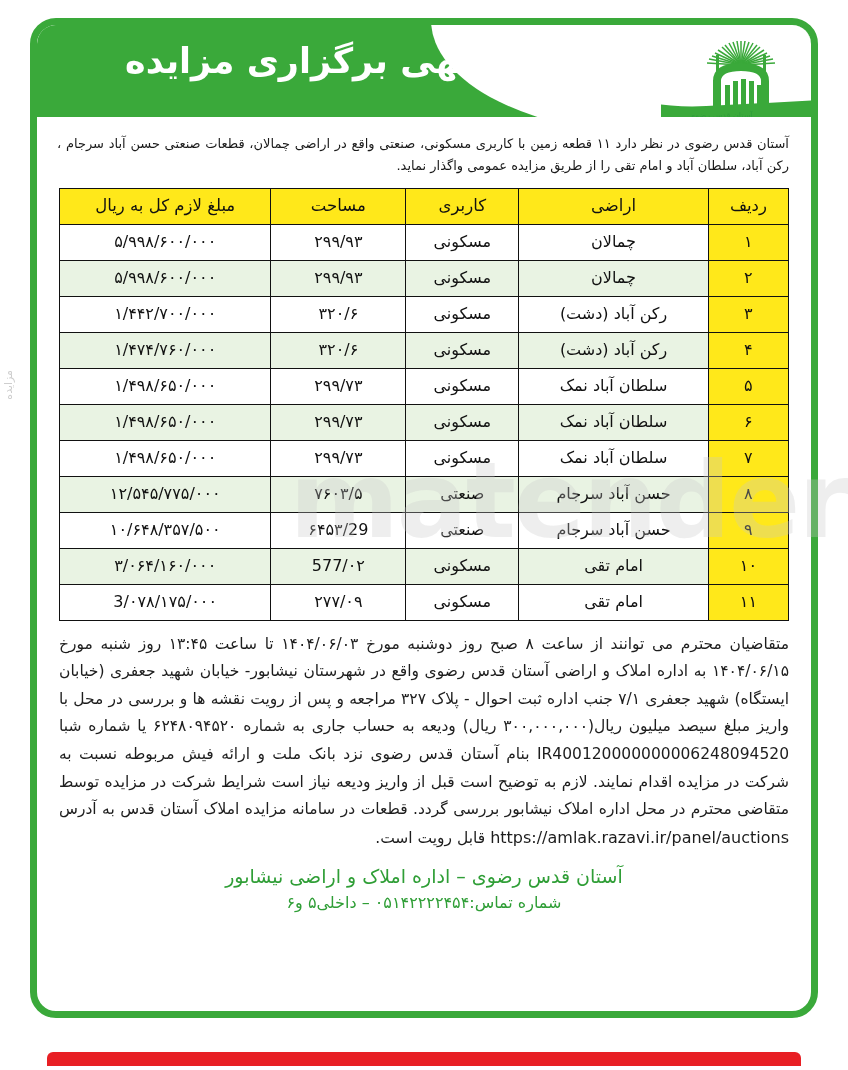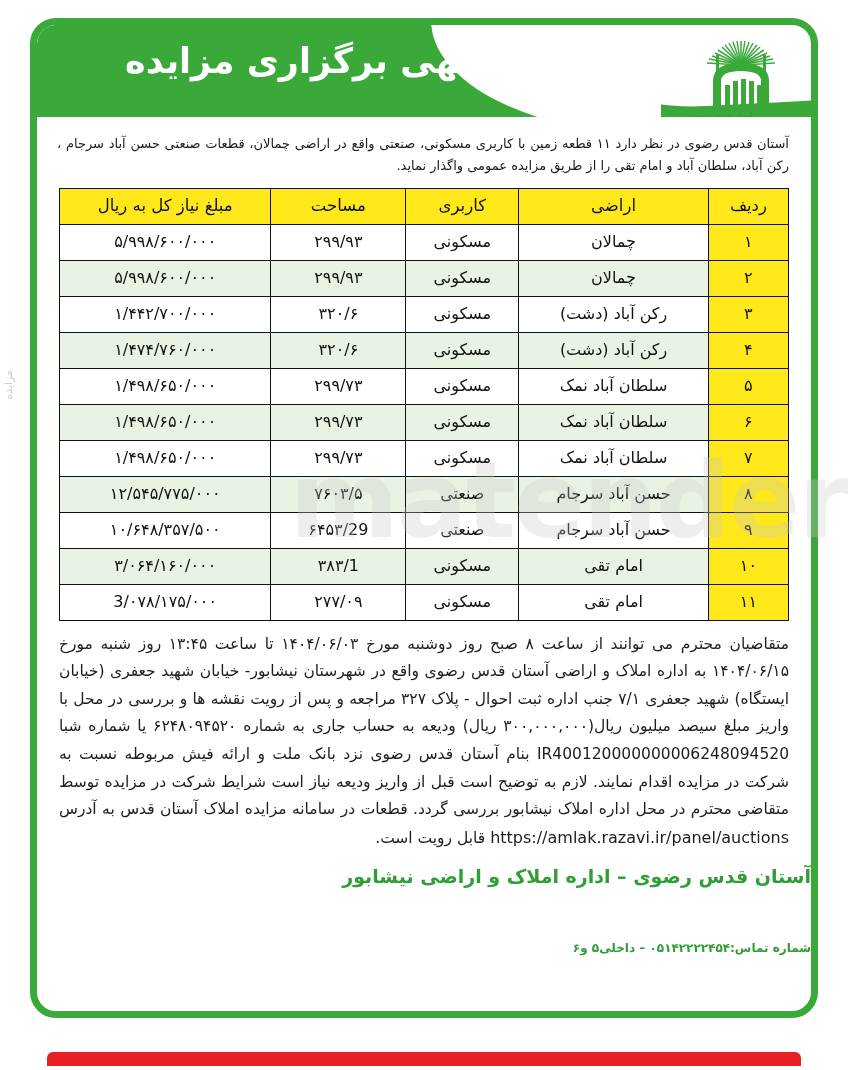--- a/index.html
+++ b/index.html
@@ -132,28 +132,28 @@
   }
   #body-text .url {
     direction: ltr;
     unicode-bidi: embed;
     font-size: 16px;
   }
 
   
   #footer {
     direction: rtl;
-    text-align: right;
+    text-align: center;
     color: #2f9e36;
-    font-weight: bold;
+    font-weight: normal;
     margin-top: 10px;
     line-height: 1.5;
   }
   #footer-line1 { font-size: 19px; }
-  #footer-line2 { font-size: 12px; margin-top: 48px; }
+  #footer-line2 { font-size: 16px; }
 
   
   #red-bar {
     position: absolute;
     left: 47px; top: 1052px;
     width: 754px; height: 14px;
     background: #e81f24;
     border-top-left-radius: 6px;
     border-top-right-radius: 6px;
   }
@@ -264,21 +264,21 @@
           <col class="c-use">
           <col class="c-area">
           <col class="c-amount">
       </colgroup>
       <thead>
         <tr>
           <th>ردیف</th>
           <th>اراضی</th>
           <th>کاربری</th>
           <th>مساحت</th>
-          <th>مبلغ نیاز کل به ریال</th>
+          <th>مبلغ لازم کل به ریال</th>
         </tr>
       </thead>
       <tbody id="table-body">
           <tr>
             <td class="cell-radif">۱</td>
             <td>چمالان</td>
             <td>مسکونی</td>
             <td>۲۹۹/۹۳</td>
             <td>۵/۹۹۸/۶۰۰/۰۰۰</td>
           </tr>
@@ -335,21 +335,21 @@
             <td class="cell-radif">۹</td>
             <td>حسن آباد سرجام</td>
             <td>صنعتی</td>
             <td>۶۴۵۳/29</td>
             <td>۱۰/۶۴۸/۳۵۷/۵۰۰</td>
           </tr>
           <tr class="band">
             <td class="cell-radif">۱۰</td>
             <td>امام تقی</td>
             <td>مسکونی</td>
-            <td>۳۸۳/1</td>
+            <td>577/۰۲</td>
             <td>۳/۰۶۴/۱۶۰/۰۰۰</td>
           </tr>
           <tr>
             <td class="cell-radif">۱۱</td>
             <td>امام تقی</td>
             <td>مسکونی</td>
             <td>۲۷۷/۰۹</td>
             <td>3/۰۷۸/۱۷۵/۰۰۰</td>
           </tr>
         </tbody>

